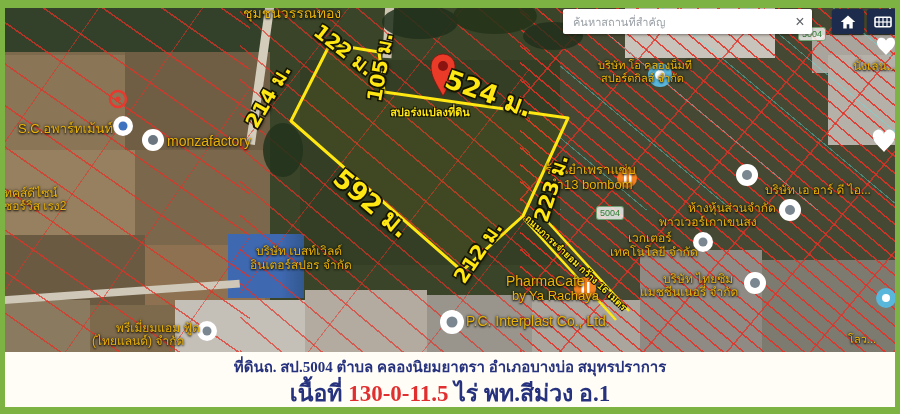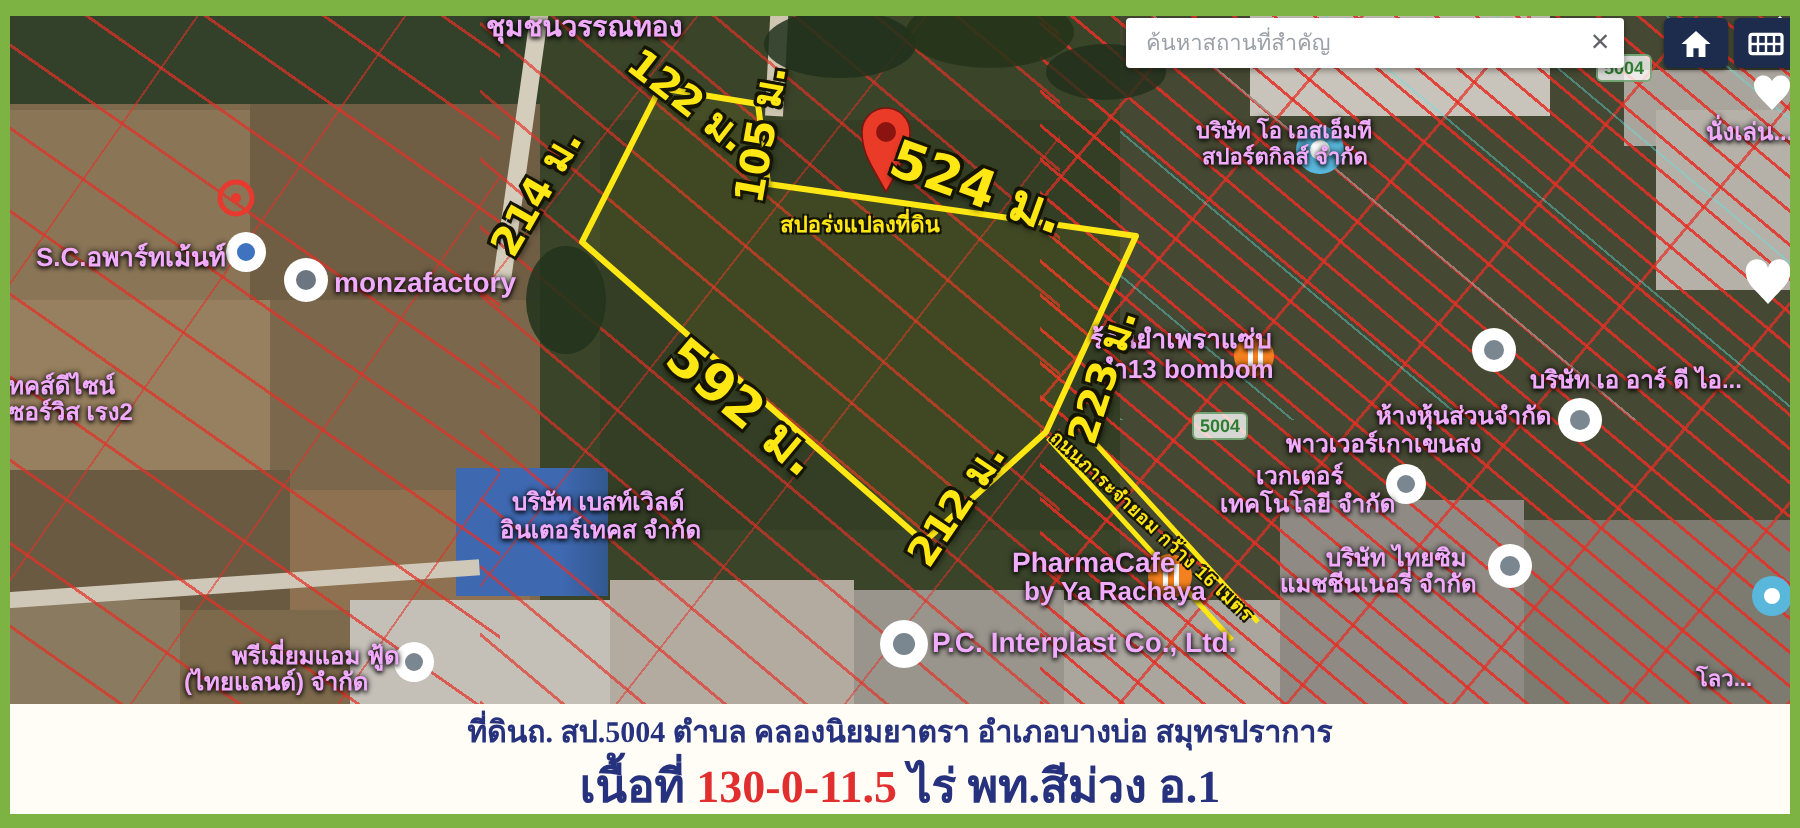--- a/index.html
+++ b/index.html
@@ -8,33 +8,33 @@
   
   .map{position:absolute;left:0;top:0;width:900px;height:352px;background:#474f35;overflow:hidden;}
   .tr{position:absolute;}
   .patt{position:absolute;pointer-events:none;}
   .patt-dense{background:repeating-linear-gradient(40deg,rgba(228,48,38,.85) 0 1.5px,transparent 1.5px 13px),repeating-linear-gradient(130deg,rgba(228,48,38,.7) 0 1.5px,transparent 1.5px 64px);}
   .patt-mid{background:repeating-linear-gradient(40deg,rgba(228,48,38,.65) 0 1.5px,transparent 1.5px 26px),repeating-linear-gradient(128deg,rgba(228,48,38,.5) 0 1px,transparent 1px 90px);}
   .patt-sparse{background:repeating-linear-gradient(35deg,rgba(228,48,38,.7) 0 1.5px,transparent 1.5px 34px),repeating-linear-gradient(125deg,rgba(228,48,38,.55) 0 1px,transparent 1px 85px);}
   .patt-cyan{background:repeating-linear-gradient(40deg,rgba(90,230,230,.4) 0 1px,transparent 1px 55px);}
   .svgov{position:absolute;left:0;top:0;z-index:6;}
   
-  .poi{position:absolute;color:#f0abfc;font-size:12px;font-weight:bold;white-space:nowrap;z-index:8;
+  .poi{position:absolute;color:#eab308;font-size:12px;font-weight:normal;white-space:nowrap;z-index:8;
        text-shadow:0 1px 2px rgba(0,0,0,.95),0 0 3px rgba(0,0,0,.85);}
   .poi.big{font-size:14px;}
   .poi.sm{font-size:11px;}
   .measure{position:absolute;color:#ffe713;font-weight:bold;font-size:20px;white-space:nowrap;z-index:9;
        font-family:"DejaVu Sans",sans-serif;
        text-shadow:-1.5px -1.5px 0 #141400,1.5px -1.5px 0 #141400,-1.5px 1.5px 0 #141400,1.5px 1.5px 0 #141400,0 2px 3px rgba(0,0,0,.6);}
   .measure.big{font-size:26px;}
   .pincap{position:absolute;color:#ffe713;font-size:11px;font-weight:bold;white-space:nowrap;z-index:9;
        text-shadow:-1px -1px 0 #141400,1px -1px 0 #141400,-1px 1px 0 #141400,1px 1px 0 #141400;}
   .roadtext{position:absolute;color:#ffe713;font-size:9px;font-weight:bold;white-space:nowrap;z-index:9;letter-spacing:.5px;
        text-shadow:-1px -1px 0 #141400,1px -1px 0 #141400,-1px 1px 0 #141400,1px 1px 0 #141400;}
-  .badge{position:absolute;background:rgba(255,255,255,.78);color:#2e7d32;font-size:9px;font-weight:bold;
+  .badge{position:absolute;background:rgba(255,255,255,.78);color:#2e7d32;font-size:9px;font-weight:normal;
        border-radius:3px;padding:0 3px;line-height:12px;z-index:8;border:1px solid rgba(46,125,50,.6);}
   
   .searchbox{position:absolute;left:563px;top:9px;width:249px;height:25px;background:#fff;border-radius:2px;
        box-shadow:0 1px 3px rgba(0,0,0,.4);z-index:12;display:flex;align-items:center;}
   .searchbox input{flex:1;border:none;outline:none;height:20px;margin-left:8px;font-size:11px;color:#444;background:transparent;font-family:"Liberation Sans",sans-serif;}
   .searchbox input::placeholder{color:#9aa0a6;}
   .clearx{width:24px;text-align:center;color:#5f6368;font-size:16px;cursor:pointer;line-height:25px;}
   .mapbtn{position:absolute;top:9px;width:32px;height:25px;background:#1d2c4c;border-radius:3px;z-index:12;
        display:flex;align-items:center;justify-content:center;box-shadow:0 1px 2px rgba(0,0,0,.5);cursor:pointer;}
   
@@ -178,30 +178,30 @@
 
     <div class="badge" style="left:798px;top:27px;">5004</div>
     <div class="badge" style="left:596px;top:206px;">5004</div>
 
     <div class="poi big" style="left:243px;top:2px;">ชุมชนวรรณทอง</div>
     <div class="poi" style="left:18px;top:118px;font-size:13px;">S.C.อพาร์ทเม้นท์</div>
     <div class="poi" style="left:167px;top:133px;font-size:14px;">monzafactory</div>
     <div class="poi" style="left:0;top:183px;">เทคส์ดีไซน์</div>
     <div class="poi" style="left:0;top:196px;">เซอร์วิส เรง2</div>
     <div class="poi" style="left:256px;top:241px;">บริษัท เบสท์เวิลด์</div>
-    <div class="poi" style="left:250px;top:255px;">อินเตอร์เทคส จำกัด</div>
+    <div class="poi" style="left:250px;top:255px;">อินเตอร์สปอร จำกัด</div>
     <div class="poi" style="left:116px;top:318px;">พรีเมี่ยมแอม ฟู้ด</div>
     <div class="poi" style="left:92px;top:331px;">(ไทยแลนด์) จำกัด</div>
     <div class="poi" style="left:545px;top:159px;font-size:13px;">ร้านยำเพราแซ่บ</div>
     <div class="poi" style="left:549px;top:174px;font-size:13px;">ยำ13 bombom</div>
-    <div class="poi sm" style="left:598px;top:56px;">บริษัท โอ เอสเอ็มที</div>
+    <div class="poi sm" style="left:598px;top:56px;">บริษัท โอ คลองน็มที</div>
     <div class="poi sm" style="left:601px;top:69px;">สปอร์ตกิลส์ จำกัด</div>
     <div class="poi" style="left:765px;top:180px;">บริษัท เอ อาร์ ดี ไอ...</div>
     <div class="poi" style="left:688px;top:198px;">ห้างหุ้นส่วนจำกัด</div>
-    <div class="poi" style="left:643px;top:212px;">พาวเวอร์เกาเขนสง</div>
+    <div class="poi" style="left:659px;top:212px;">พาวเวอร์เกาเขนสง</div>
     <div class="poi" style="left:628px;top:228px;">เวกเตอร์</div>
     <div class="poi" style="left:610px;top:242px;">เทคโนโลยี จำกัด</div>
     <div class="poi" style="left:663px;top:269px;text-align:right;">บริษัท ไทยซิม</div>
     <div class="poi" style="left:640px;top:282px;">แมชชีนเนอรี่ จำกัด</div>
     <div class="poi big" style="left:506px;top:273px;">PharmaCafe</div>
     <div class="poi" style="left:512px;top:288px;font-size:13px;">by Ya Rachaya</div>
     <div class="poi big" style="left:466px;top:313px;">P.C. Interplast Co., Ltd.</div>
     <div class="poi" style="left:853px;top:56px;">นั่งเล่น...</div>
     <div class="poi sm" style="left:848px;top:330px;">โลว...</div>
 

